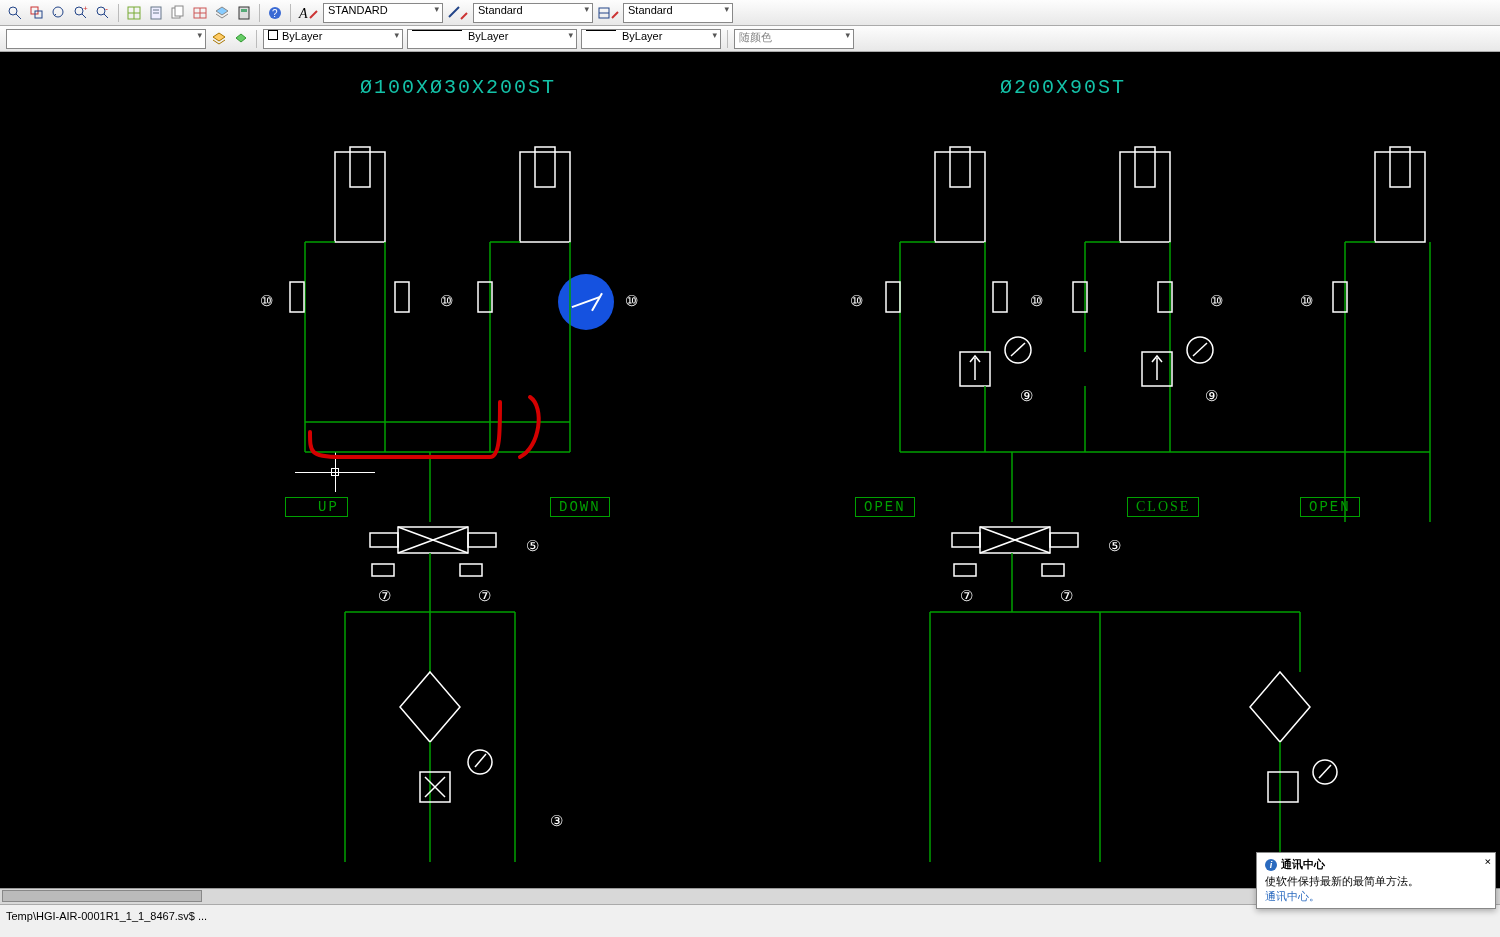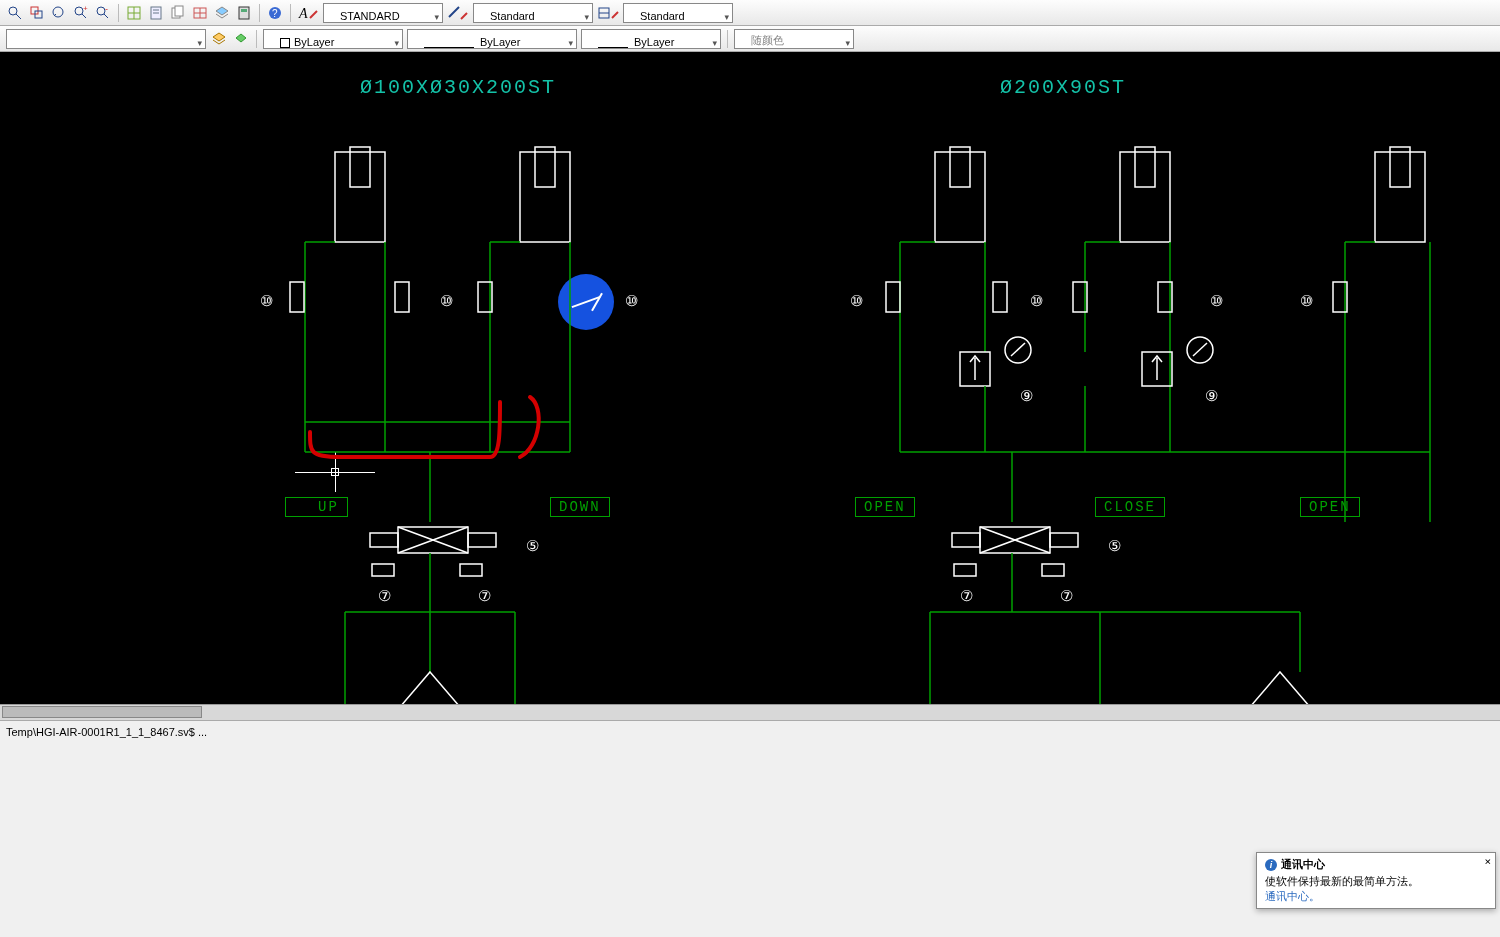--- a/index.html
+++ b/index.html
@@ -1,24 +1,24 @@
 <!DOCTYPE html>
 <html><head>
 <meta charset="utf-8">
 <style>
 * { margin: 0; padding: 0; box-sizing: border-box; }
 body { font-family: Arial, sans-serif; font-size: 11px; background: #f0f0f0; width: 1500px; height: 937px; overflow: hidden; position: relative; }
 .toolbar { background: linear-gradient(#fdfdfd, #e8e8e8); border-bottom: 1px solid #aaa; display: flex; align-items: center; height: 26px; padding: 0 4px; }
 .tb-btn { width: 20px; height: 20px; margin: 0 1px; display: inline-flex; align-items: center; justify-content: center; cursor: pointer; border: 1px solid transparent; }
 .sep { width: 1px; height: 18px; background: #bbb; margin: 0 4px; }
-.combo { background: #fff; border: 1px solid #888; height: 20px; display: flex; align-items: flex-end; padding: 0 16px; font-size: 11px; min-width: 90px; position: relative; margin: 0 2px; }
+.combo { background: #fff; border: 1px solid #888; height: 20px; display: flex; align-items: flex-start; padding: 0 4px; font-size: 11px; min-width: 90px; position: relative; margin: 0 2px; }
 .combo::after { content: '▾'; position: absolute; right: 3px; color: #555; font-size: 9px; }
 .combo-sq { width: 10px; height: 10px; border: 1px solid #000; margin-right: 4px; display: inline-block; }
 .combo-line { width: 50px; height: 1px; background: #000; margin-right: 6px; }
-.canvas { background: #000; position: relative; width: 100%; height: 652px; overflow: hidden; }
+.canvas { background: #000; position: relative; width: 100%; height: 836px; overflow: hidden; }
 .statusbar { background: #f0f0f0; border-top: 1px solid #aaa; height: 22px; display: flex; align-items: center; padding: 0 6px; font-size: 11px; }
 .scrollbar-h { background: #d8d8d8; height: 16px; border-top: 1px solid #999; position: relative; }
 .scroll-thumb { background: #bbb; border: 1px solid #888; height: 12px; width: 200px; position: absolute; top: 1px; left: 2px; }
 .notif { position: absolute; right: 4px; bottom: 28px; background: #fff; border: 1px solid #888; padding: 4px 8px; font-size: 11px; width: 240px; box-shadow: 0 2px 6px rgba(0,0,0,.3); }
 .notif-title { display: flex; align-items: center; font-weight: bold; margin-bottom: 2px; }
 .notif-close { position: absolute; right: 4px; top: 2px; cursor: pointer; font-family: monospace; }
 .info-icon { width: 12px; height: 12px; border-radius: 50%; background: #2a6abf; color: #fff; display: inline-flex; align-items: center; justify-content: center; font-size: 9px; margin-right: 4px; font-style: italic; font-weight: bold; }
 
 .ctext { position: absolute; color: #14c2a8; font-family: 'Courier New', monospace; font-size: 20px; letter-spacing: 2px; }
 .boxlabel { position: absolute; border: 1px solid #00a000; color: #00a000; font-family: 'Courier New', monospace; font-size: 14px; padding: 1px 8px; letter-spacing: 2px; }
@@ -203,21 +203,21 @@
   <div class="wtext" style="left:1300px; top:240px;">⑩</div>
   <div class="wtext" style="left:1020px; top:335px;">⑨</div>
   <div class="wtext" style="left:1205px; top:335px;">⑨</div>
   <div class="wtext" style="left:1108px; top:485px;">⑤</div>
   <div class="wtext" style="left:960px; top:535px;">⑦</div>
   <div class="wtext" style="left:1060px; top:535px;">⑦</div>
 
   <div class="boxlabel" style="left:285px; top:445px;padding-left:32px;">UP</div>
   <div class="boxlabel" style="left:550px; top:445px;">DOWN</div>
   <div class="boxlabel" style="left:855px; top:445px;">OPEN</div>
-  <div class="boxlabel" style="left:1095px; top:445px;">CLOSE</div>
+  <div class="boxlabel" style="left:1127px; top:445px;font-family:Liberation Serif, serif;">CLOSE</div>
   <div class="boxlabel" style="left:1300px; top:445px;">OPEN</div>
 
   <div class="cursor-mark" style="left:558px; top:222px;"></div>
 
   <div class="cross" style="left:335px; top:420px;">
       <div class="crossbox"></div>
     </div>
 
   <svg class="schem" width="1500" height="810">
 

